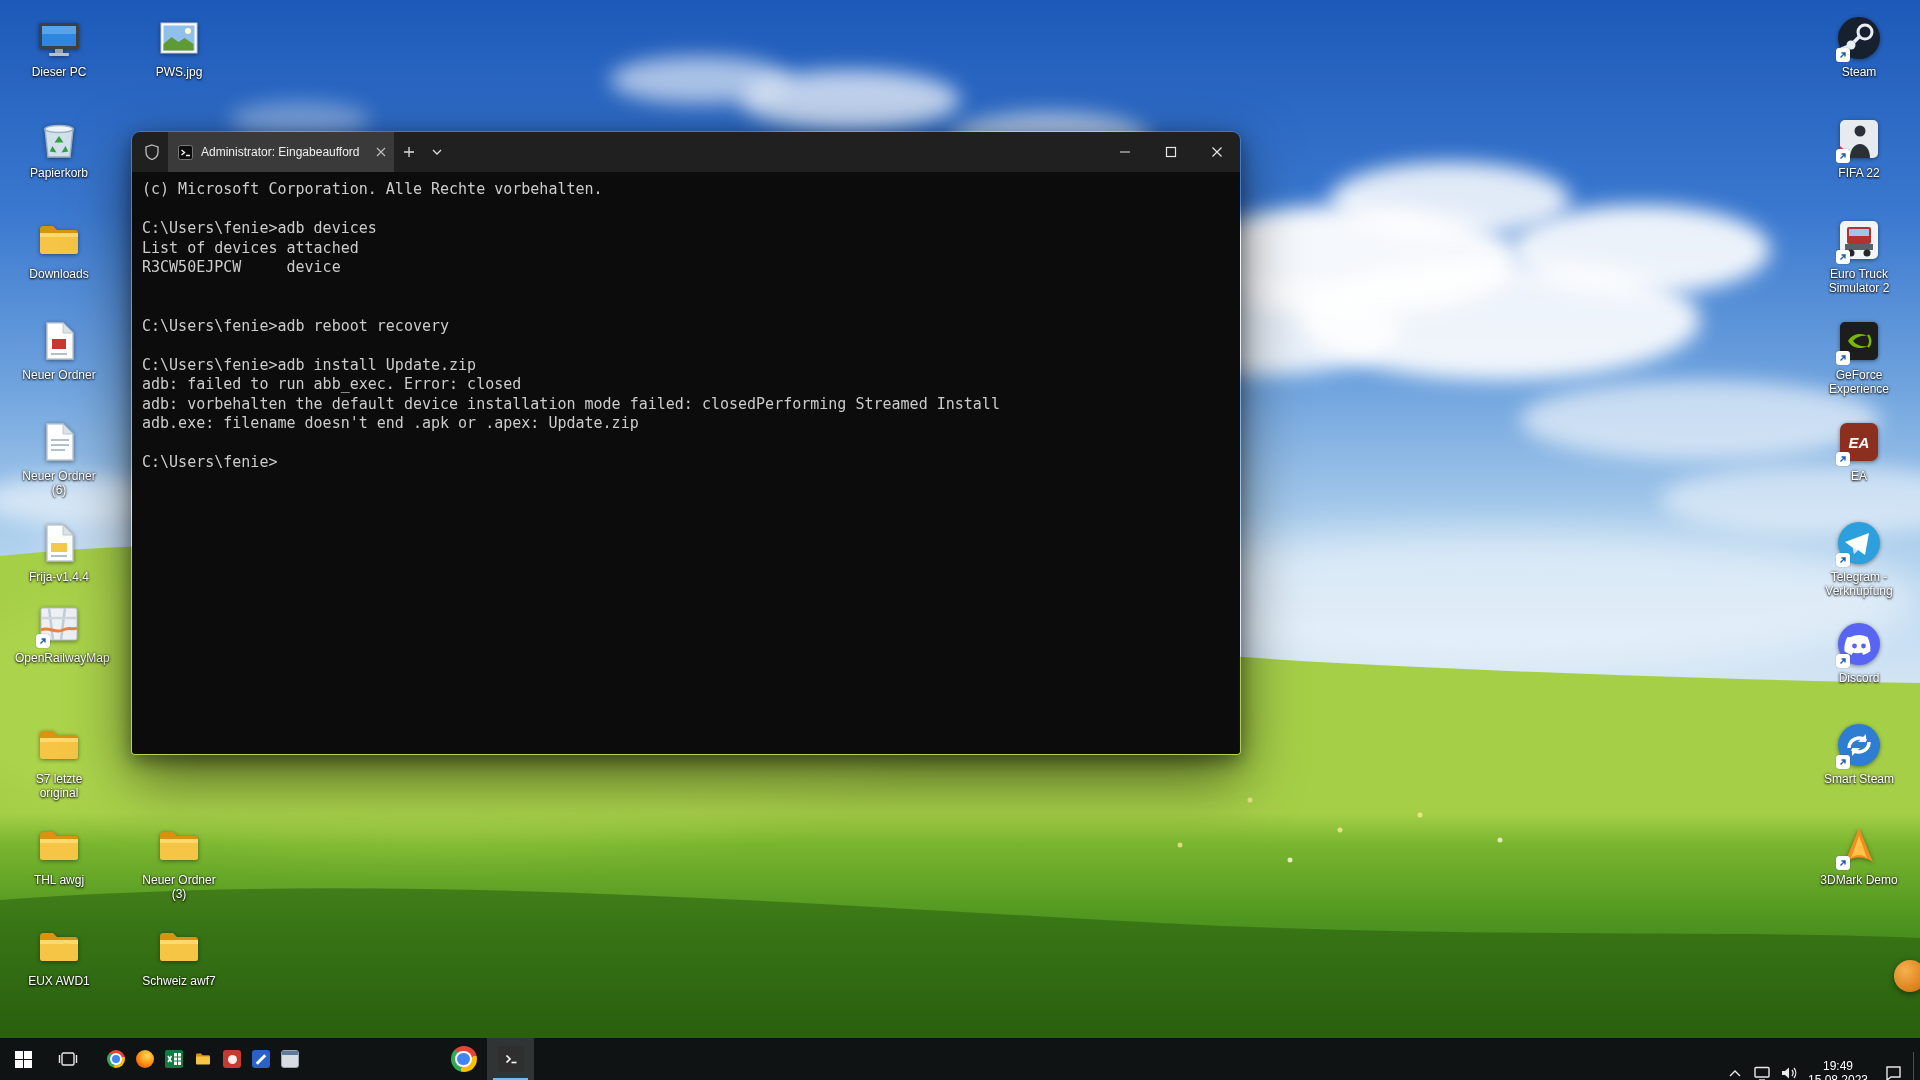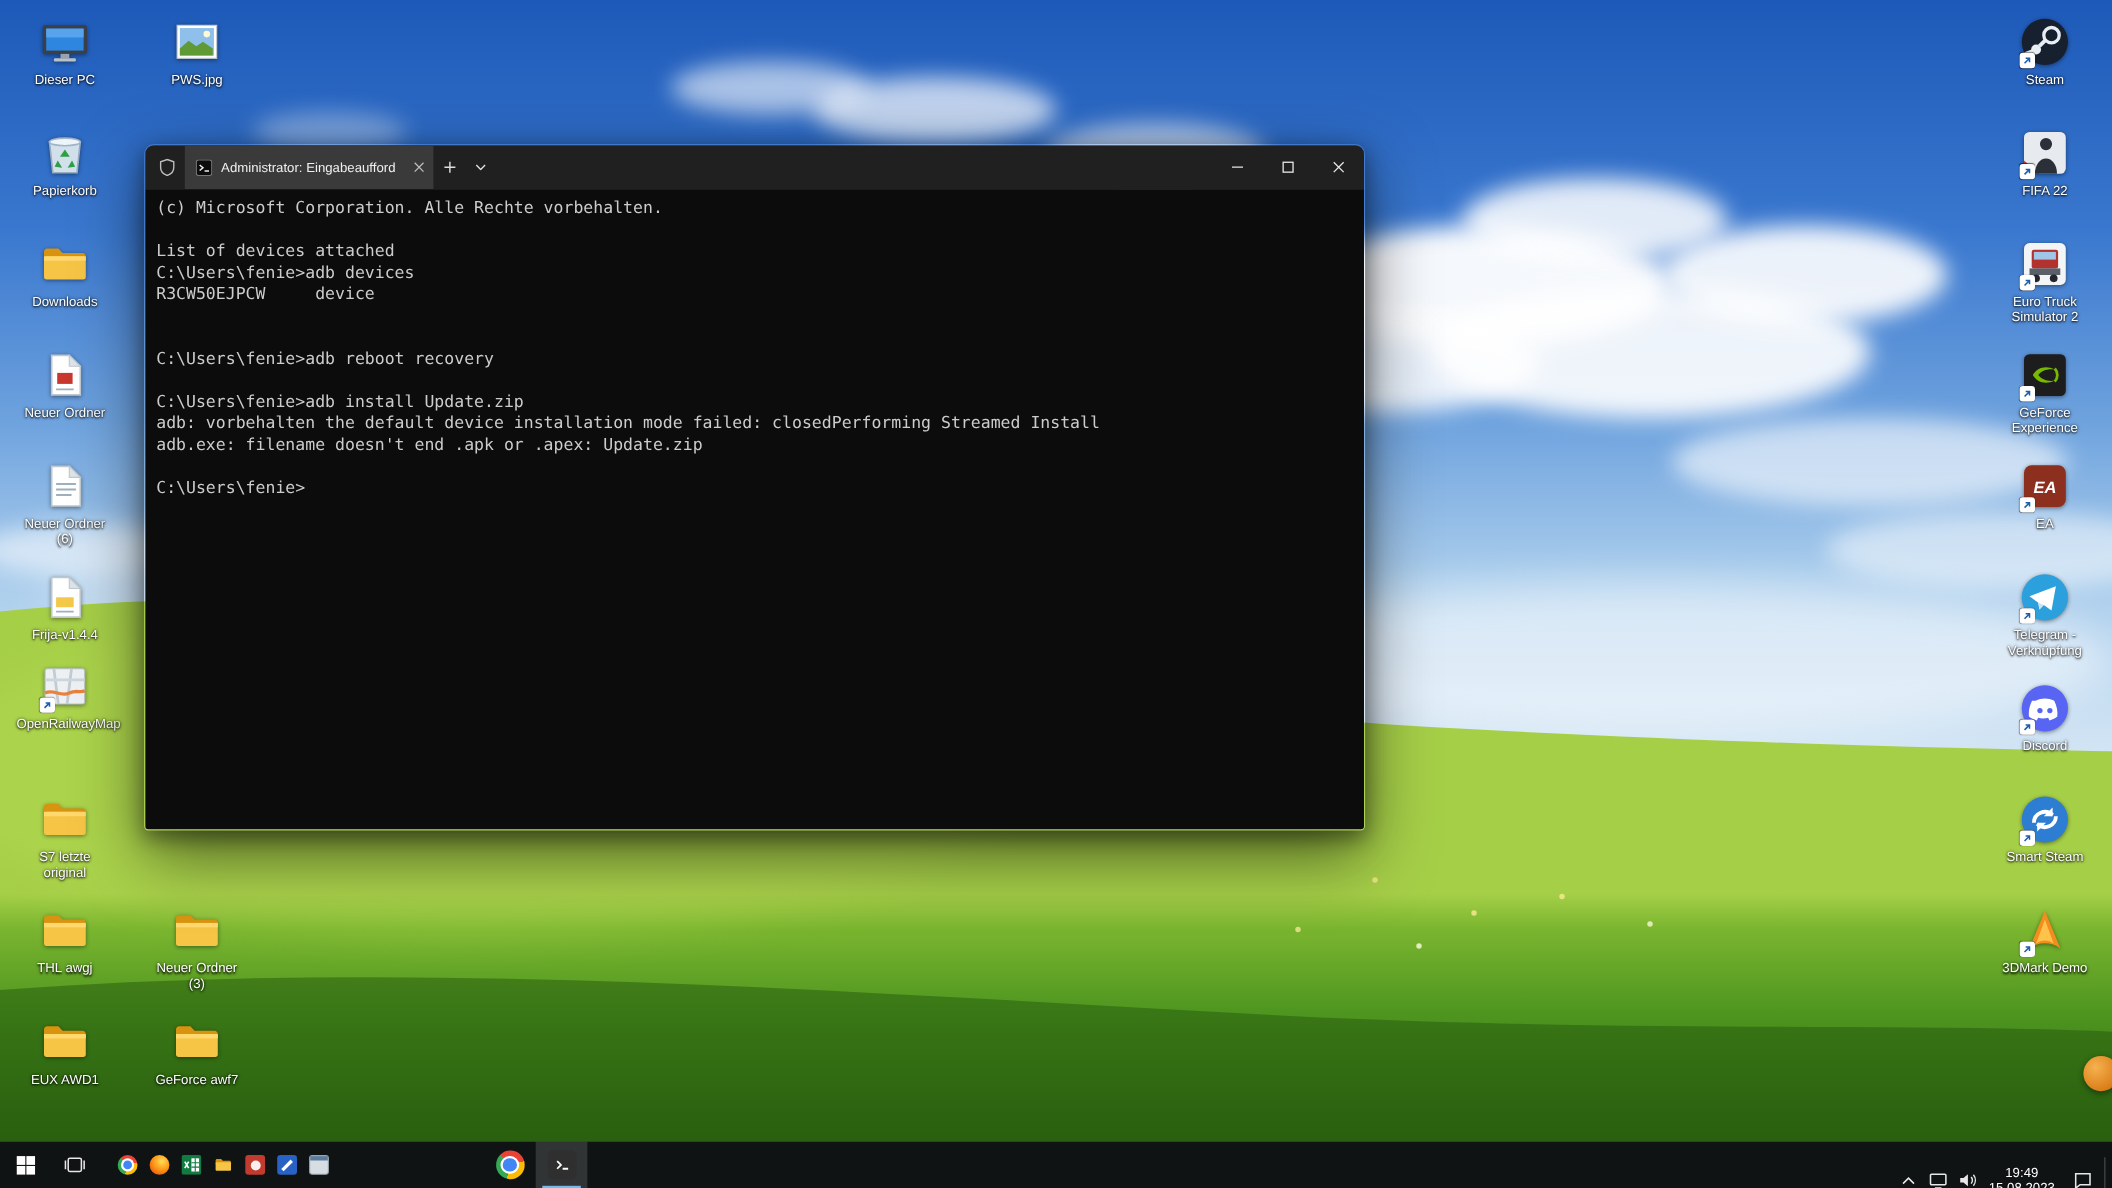--- a/index.html
+++ b/index.html
@@ -282,21 +282,21 @@
 </div>
 
 <div class="dicon" style="left:134px;top:923px">
   <div class="ibox">
     <svg class="isvg" viewBox="0 0 48 48">
         <path d="M5 13c0-1.7 1.3-3 3-3h10l4 4h18c1.7 0 3 1.3 3 3v2H5z" fill="#d9940f"></path>
         <rect x="5" y="17" width="38" height="21" rx="2.5" fill="#f6c546"></rect>
         <rect x="5" y="17" width="38" height="4" fill="#ffd96e"></rect>
       </svg>
   </div>
-  <div class="dlabel">GeForce awf7</div>
+  <div class="dlabel">Schweiz awf7</div>
 </div>
 
 <div class="dicon" style="left:1814px;top:14px">
   <div class="ibox">
     <svg class="isvg" viewBox="0 0 48 48">
         <circle cx="24" cy="24" r="21" fill="#16202e"></circle>
         <circle cx="30" cy="18" r="7" fill="none" stroke="#e8eef4" stroke-width="3"></circle>
         <circle cx="16" cy="31" r="4.5" fill="#e8eef4"></circle>
         <path d="M19 28l6-6" stroke="#e8eef4" stroke-width="3.5"></path>
         <path d="M12.5 32.5l-6.5 2.5" stroke="#e8eef4" stroke-width="3"></path>
@@ -491,28 +491,29 @@
       <span class="wbtn">
         <svg width="12" height="12" viewBox="0 0 12 12">
             <path d="M1.5 1.5l9 9M10.5 1.5l-9 9" stroke="#e6e6e6" stroke-width="1.2"></path>
           </svg>
       </span>
     </div>
   </div>
   <div class="tcontent">
     <div class="tline">(c) Microsoft Corporation. Alle Rechte vorbehalten.</div>
     <div class="tline"></div>
+    <div class="tline">C:\Users\fenie&gt;adb devices</div>
     <div class="tline">List of devices attached</div>
-    <div class="tline">C:\Users\fenie&gt;adb devices</div>
     <div class="tline">R3CW50EJPCW     device</div>
     <div class="tline"></div>
     <div class="tline"></div>
     <div class="tline">C:\Users\fenie&gt;adb reboot recovery</div>
     <div class="tline"></div>
     <div class="tline">C:\Users\fenie&gt;adb install Update.zip</div>
+    <div class="tline">adb: failed to run abb_exec. Error: closed</div>
     <div class="tline">adb: vorbehalten the default device installation mode failed: closedPerforming Streamed Install</div>
     <div class="tline">adb.exe: filename doesn't end .apk or .apex: Update.zip</div>
     <div class="tline"></div>
     <div class="tline">C:\Users\fenie&gt;</div>
   </div>
 </div>
 
 <div class="taskbar">
   <div class="tb-btn tb-start">
     <svg width="17" height="17" viewBox="0 0 17 17">

